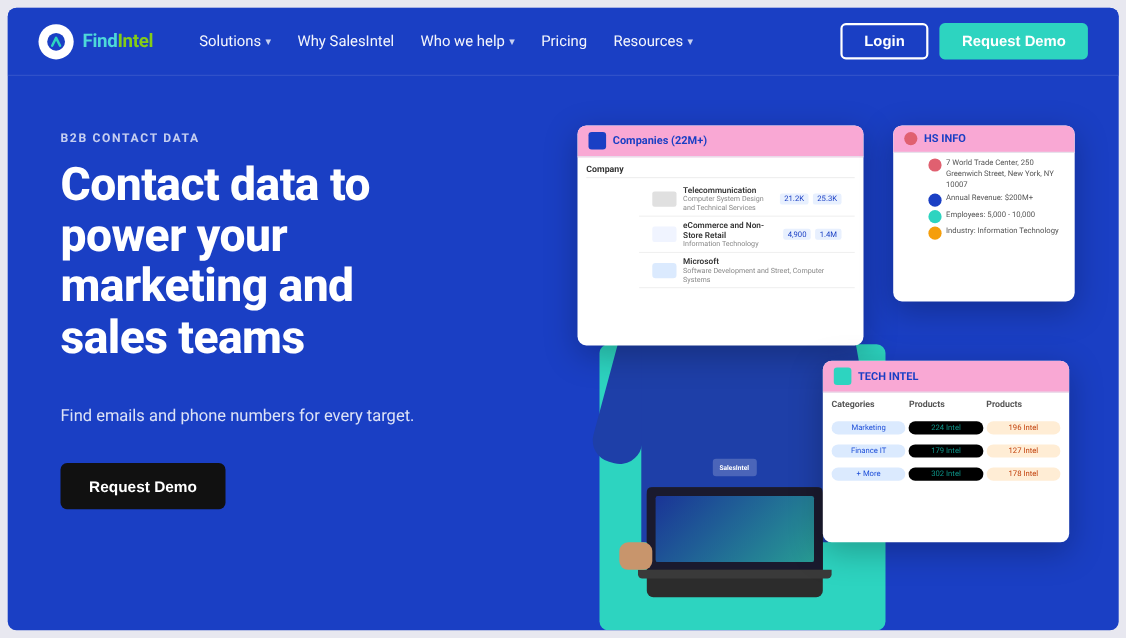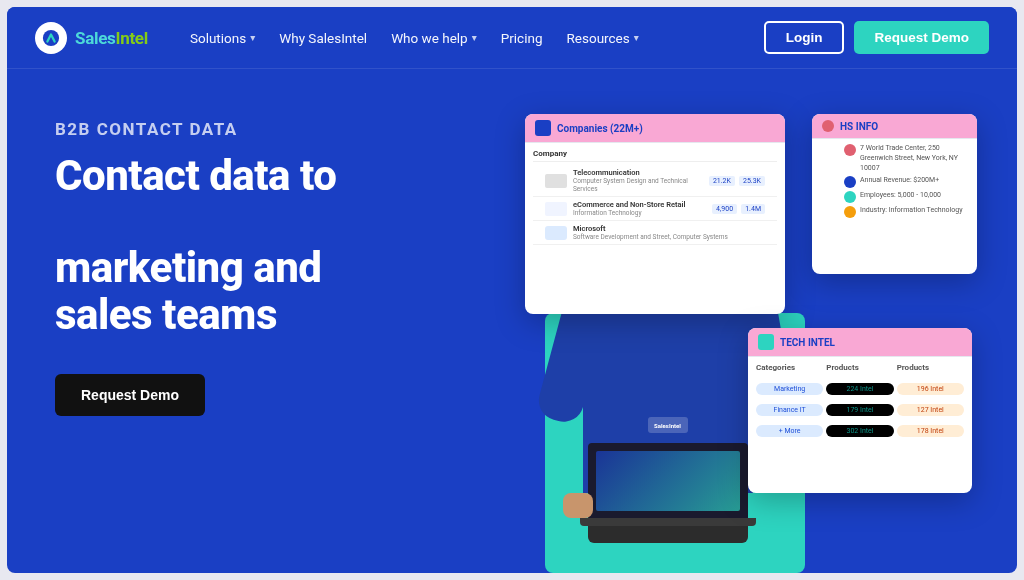--- a/index.html
+++ b/index.html
@@ -111,21 +111,21 @@
       height: calc(566px - 62px);
       position: relative;
       overflow: hidden;
     }
     .hero-left {
       flex: 0 0 430px;
       padding-top: 10px;
     }
     .eyebrow {
       color: rgba(255,255,255,0.75);
-      font-size: 17px;
+      font-size: 11px;
       font-weight: 700;
       letter-spacing: 1.5px;
       text-transform: uppercase;
       margin-bottom: 14px;
     }
     .hero-heading {
       color: white;
       font-size: 42px;
       font-weight: 800;
       line-height: 1.1;
@@ -244,20 +244,21 @@
       height: 1px;
       background: #eee;
       margin: 3px 0;
     }
     .company-row {
       display: flex;
       align-items: center;
       gap: 6px;
       padding: 3px 12px;
       border-bottom: 1px solid #f0f0f0;
+      margin-left: 48px;
     }
     .company-logo-dot {
       width: 22px;
       height: 14px;
       background: #ddd;
       border-radius: 2px;
       flex-shrink: 0;
     }
     .company-info {
       flex: 1;
@@ -339,21 +340,21 @@
 
   <nav class="navbar">
     <div class="logo-area">
       <div class="logo-icon">
         <svg viewBox="0 0 20 20" fill="none">
           <circle cx="10" cy="10" r="9" fill="#1a3fc4"></circle>
           <path d="M6 14 L10 6 L14 14" stroke="#2dd4c0" stroke-width="2.5" stroke-linecap="round" stroke-linejoin="round" fill="none"></path>
         </svg>
       </div>
       <span class="logo-text">
-        <span>Sales</span><span style="color:#84cc16">Intel</span>
+        <span>Find</span><span style="color:#84cc16">Intel</span>
       </span>
     </div>
 
     <div class="nav-links">
       <div class="nav-item">
         <span>Solutions</span>
         <span class="chevron">▾</span>
       </div>
       <div class="nav-item">
         <span>Why SalesIntel</span>
@@ -376,24 +377,25 @@
       <button class="btn-demo">Request Demo</button>
     </div>
   </nav>
 
   <section class="hero">
 
     <div class="hero-left">
       <p class="eyebrow">B2B CONTACT DATA</p>
       <h1 class="hero-heading">
         <span>Contact data to</span><br>
-        <br>
+        <span>power your</span><br>
         <span>marketing and</span><br>
         <span>sales teams</span>
       </h1>
+      <p class="hero-sub">Find emails and phone numbers for every target.</p>
       <button class="btn-hero-demo">Request Demo</button>
     </div>
 
     <div class="hero-right">
 
       <div class="teal-bg-block"></div>
 
       <div style="position:absolute; bottom:0; left:55px; width:255px; height:390px; z-index:2; display:flex; align-items:flex-end; justify-content:center;">
 
         <div style="width:240px; height:380px; position:relative;">

